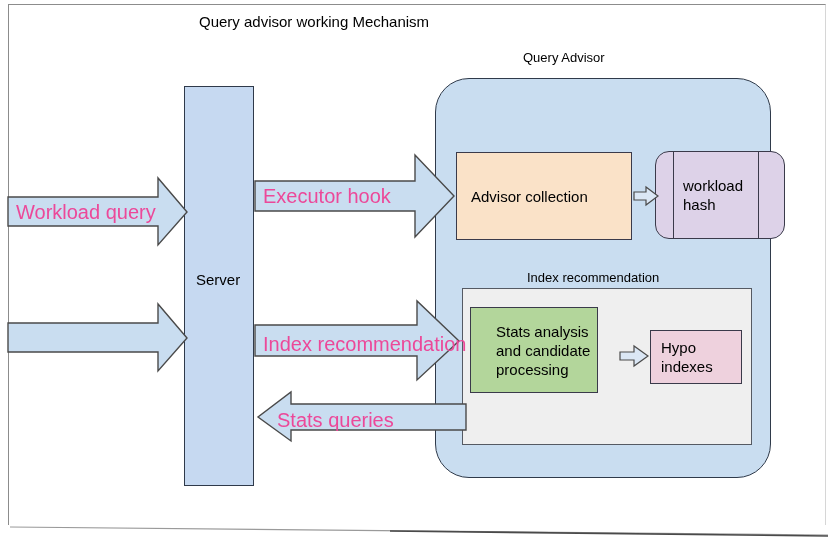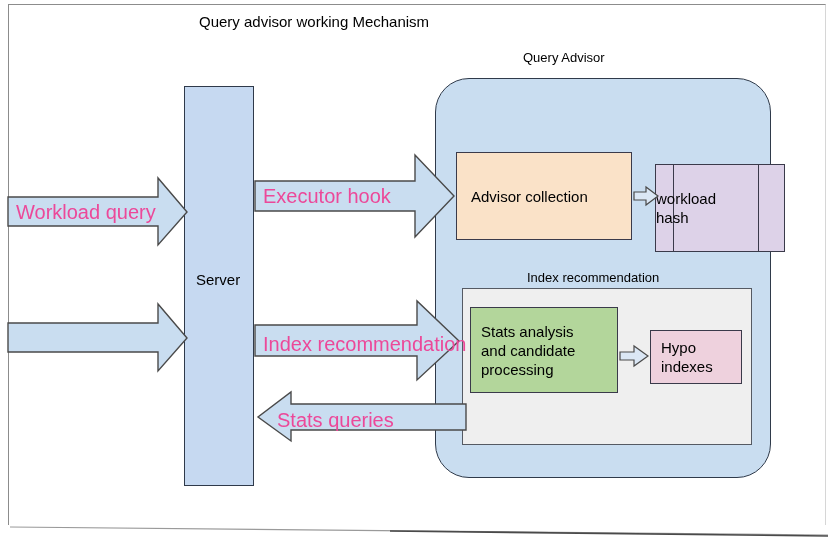--- a/index.html
+++ b/index.html
@@ -83,22 +83,24 @@
   #advisor-title { left: 523px; top: 48px; }
 
   
   #workload-collection {
     left: 456px; top: 152px; width: 176px; height: 88px;
     background: #fae2c8;
     padding-left: 14px;
   }
   
   #workload-hash {
-    left: 655px; top: 164px; width: 130px; height: 88px;
+    left: 655px; top: 151px; width: 130px; height: 88px;
     background: #ddd2e8;
+    padding-left: 27px;
+    border-radius: 14px;
   }
   #workload-hash .divider-l,
   #workload-hash .divider-r {
     position: absolute;
     top: -1px; bottom: -1px;
     width: 0;
     border-left: 1px solid #3a3a4a;
   }
   #workload-hash .divider-l { left: 17px; }
   #workload-hash .divider-r { left: 102px; }
@@ -106,23 +108,23 @@
   
   #index-rec-title { left: 527px; top: 268px; }
   #index-rec-panel {
     position: absolute;
     left: 462px; top: 288px; width: 290px; height: 157px;
     background: #efefef;
     border: 1px solid #555a63;
     box-sizing: border-box;
   }
   #stats-box {
-    left: 470px; top: 307px; width: 148px; height: 86px;
+    left: 470px; top: 307px; width: 128px; height: 86px;
     background: #b3d69b;
-    padding-left: 10px;
+    padding-left: 25px;
   }
   #hypo-box {
     left: 650px; top: 330px; width: 92px; height: 54px;
     background: #eed1dd;
     padding-left: 10px;
   }
 
   
   #arrow-layer {
     position: absolute;

